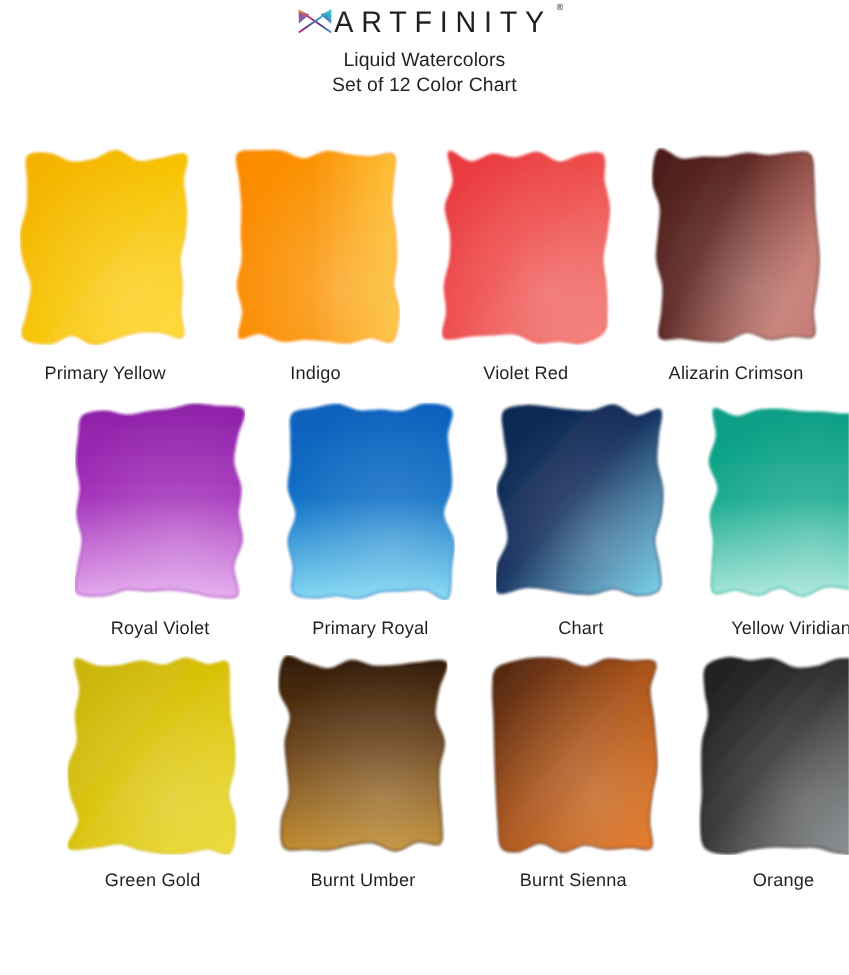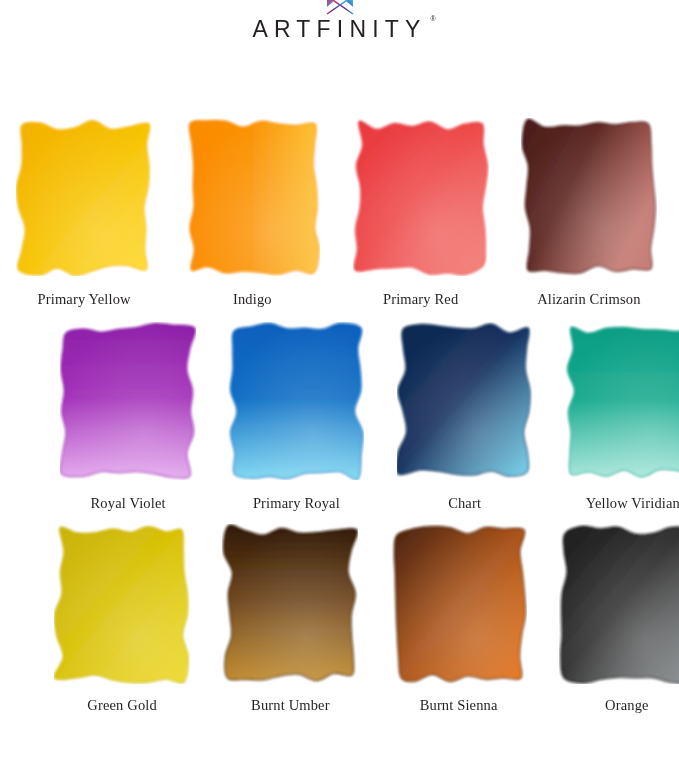--- a/index.html
+++ b/index.html
@@ -21,21 +21,20 @@
   .header {
     width: 100%;
     padding-top: 4px;
     text-align: center;
   }
   .brand-row {
     display: flex;
     align-items: center;
     justify-content: center;
     height: 26px;
-    flex-direction: column;
   }
   .logo-mark {
     width: 30px;
     height: 24px;
     display: block;
     flex: none;
   }
   .wordmark {
     position: relative;
     display: inline-block;
@@ -70,21 +69,20 @@
   
   .chart {
     position: absolute;
     top: 118px;
     left: 0;
     width: 679px;
   }
   .swatch-row {
     display: flex;
     width: 673px;
-    font-family: Liberation Serif, serif;
   }
   .swatch-cell {
     width: 169.75px;
     box-sizing: border-box;
     display: flex;
     flex-direction: column;
     align-items: center;
   }
   .swatch-stage {
     width: 136px;
@@ -153,20 +151,24 @@
       <path d="M2 3 L2 21" stroke="url(#gA)" stroke-width="1.4" fill="none"></path>
       <path d="M28 3 L28 21" stroke="url(#gB)" stroke-width="1.4" fill="none"></path>
     </svg>
 
     <span class="wordmark">
       <span>ARTFINITY</span>
       <span class="regmark">®</span>
     </span>
   </div>
 
+  <div class="subtitle">
+    <span class="line">Liquid Watercolors</span>
+    <span class="line">Set of 12 Color Chart</span>
+  </div>
 </div>
 
 <div class="chart">
 
   <div class="swatch-row row-1">
     <div class="swatch-cell">
       <div class="swatch-stage">
         <div class="swatch-paint">
             <svg viewBox="0 0 136 158" preserveAspectRatio="none">
               <defs>
@@ -234,21 +236,21 @@
                 <filter id="blur2" x="-15%" y="-15%" width="130%" height="130%">
                   <feGaussianBlur in="SourceGraphic" stdDeviation="0.8"></feGaussianBlur>
                 </filter>
               </defs>
               <path d="M6.00,3.44 C8.37,0.85 17.81,11.01 23.71,11.32 C29.62,11.62 35.52,5.78 41.43,5.27 C47.33,4.77 53.24,8.53 59.14,8.29 C65.05,8.05 70.95,3.28 76.86,3.84 C82.76,4.39 88.67,11.31 94.57,11.64 C100.48,11.96 106.49,6.72 112.29,5.78 C118.08,4.84 126.34,2.49 129.34,6.00 C132.34,9.51 129.43,19.90 130.30,26.86 C131.16,33.81 134.15,40.76 134.50,47.71 C134.86,54.67 133.31,61.62 132.43,68.57 C131.54,75.52 129.34,82.48 129.21,89.43 C129.08,96.38 131.15,103.33 131.66,110.29 C132.16,117.24 132.52,124.91 132.24,131.14 C131.97,137.37 133.33,143.44 130.00,147.67 C126.67,151.89 118.19,155.30 112.29,156.49 C106.38,157.68 100.48,154.88 94.57,154.82 C88.67,154.76 82.76,157.09 76.86,156.14 C70.95,155.19 65.05,150.17 59.14,149.12 C53.24,148.07 47.33,149.59 41.43,149.85 C35.52,150.11 30.27,150.34 23.71,150.70 C17.16,151.05 5.35,155.26 2.11,152.00 C-1.14,148.74 4.19,138.10 4.26,131.14 C4.32,124.19 2.03,117.24 2.49,110.29 C2.95,103.33 6.22,96.38 7.02,89.43 C7.83,82.48 7.96,75.52 7.33,68.57 C6.70,61.62 2.90,54.67 3.26,47.71 C3.61,40.76 9.01,34.24 9.47,26.86 C9.92,19.48 3.63,6.03 6.00,3.44Z" fill="url(#grad2)" filter="url(#blur2)"></path>
               <path d="M6.00,3.44 C8.37,0.85 17.81,11.01 23.71,11.32 C29.62,11.62 35.52,5.78 41.43,5.27 C47.33,4.77 53.24,8.53 59.14,8.29 C65.05,8.05 70.95,3.28 76.86,3.84 C82.76,4.39 88.67,11.31 94.57,11.64 C100.48,11.96 106.49,6.72 112.29,5.78 C118.08,4.84 126.34,2.49 129.34,6.00 C132.34,9.51 129.43,19.90 130.30,26.86 C131.16,33.81 134.15,40.76 134.50,47.71 C134.86,54.67 133.31,61.62 132.43,68.57 C131.54,75.52 129.34,82.48 129.21,89.43 C129.08,96.38 131.15,103.33 131.66,110.29 C132.16,117.24 132.52,124.91 132.24,131.14 C131.97,137.37 133.33,143.44 130.00,147.67 C126.67,151.89 118.19,155.30 112.29,156.49 C106.38,157.68 100.48,154.88 94.57,154.82 C88.67,154.76 82.76,157.09 76.86,156.14 C70.95,155.19 65.05,150.17 59.14,149.12 C53.24,148.07 47.33,149.59 41.43,149.85 C35.52,150.11 30.27,150.34 23.71,150.70 C17.16,151.05 5.35,155.26 2.11,152.00 C-1.14,148.74 4.19,138.10 4.26,131.14 C4.32,124.19 2.03,117.24 2.49,110.29 C2.95,103.33 6.22,96.38 7.02,89.43 C7.83,82.48 7.96,75.52 7.33,68.57 C6.70,61.62 2.90,54.67 3.26,47.71 C3.61,40.76 9.01,34.24 9.47,26.86 C9.92,19.48 3.63,6.03 6.00,3.44Z" fill="url(#rad2)"></path>
               <path d="M6.00,3.44 C8.37,0.85 17.81,11.01 23.71,11.32 C29.62,11.62 35.52,5.78 41.43,5.27 C47.33,4.77 53.24,8.53 59.14,8.29 C65.05,8.05 70.95,3.28 76.86,3.84 C82.76,4.39 88.67,11.31 94.57,11.64 C100.48,11.96 106.49,6.72 112.29,5.78 C118.08,4.84 126.34,2.49 129.34,6.00 C132.34,9.51 129.43,19.90 130.30,26.86 C131.16,33.81 134.15,40.76 134.50,47.71 C134.86,54.67 133.31,61.62 132.43,68.57 C131.54,75.52 129.34,82.48 129.21,89.43 C129.08,96.38 131.15,103.33 131.66,110.29 C132.16,117.24 132.52,124.91 132.24,131.14 C131.97,137.37 133.33,143.44 130.00,147.67 C126.67,151.89 118.19,155.30 112.29,156.49 C106.38,157.68 100.48,154.88 94.57,154.82 C88.67,154.76 82.76,157.09 76.86,156.14 C70.95,155.19 65.05,150.17 59.14,149.12 C53.24,148.07 47.33,149.59 41.43,149.85 C35.52,150.11 30.27,150.34 23.71,150.70 C17.16,151.05 5.35,155.26 2.11,152.00 C-1.14,148.74 4.19,138.10 4.26,131.14 C4.32,124.19 2.03,117.24 2.49,110.29 C2.95,103.33 6.22,96.38 7.02,89.43 C7.83,82.48 7.96,75.52 7.33,68.57 C6.70,61.62 2.90,54.67 3.26,47.71 C3.61,40.76 9.01,34.24 9.47,26.86 C9.92,19.48 3.63,6.03 6.00,3.44Z" fill="none" stroke="#E8383F" stroke-width="2.2" stroke-opacity="0.35" filter="url(#blur2)"></path>
             </svg>
           </div>
       </div>
-      <div class="swatch-label">Primary Red</div>
+      <div class="swatch-label">Violet Red</div>
     </div>
     <div class="swatch-cell">
       <div class="swatch-stage">
         <div class="swatch-paint">
             <svg viewBox="0 0 136 158" preserveAspectRatio="none">
               <defs>
                 <linearGradient id="grad3" x1="0" y1="0" x2="0.95" y2="0.55">
                   <stop offset="0%" stop-color="#4A1D1A"></stop>
                   <stop offset="48%" stop-color="#5E2823"></stop>
                   <stop offset="100%" stop-color="#C0726A"></stop>

